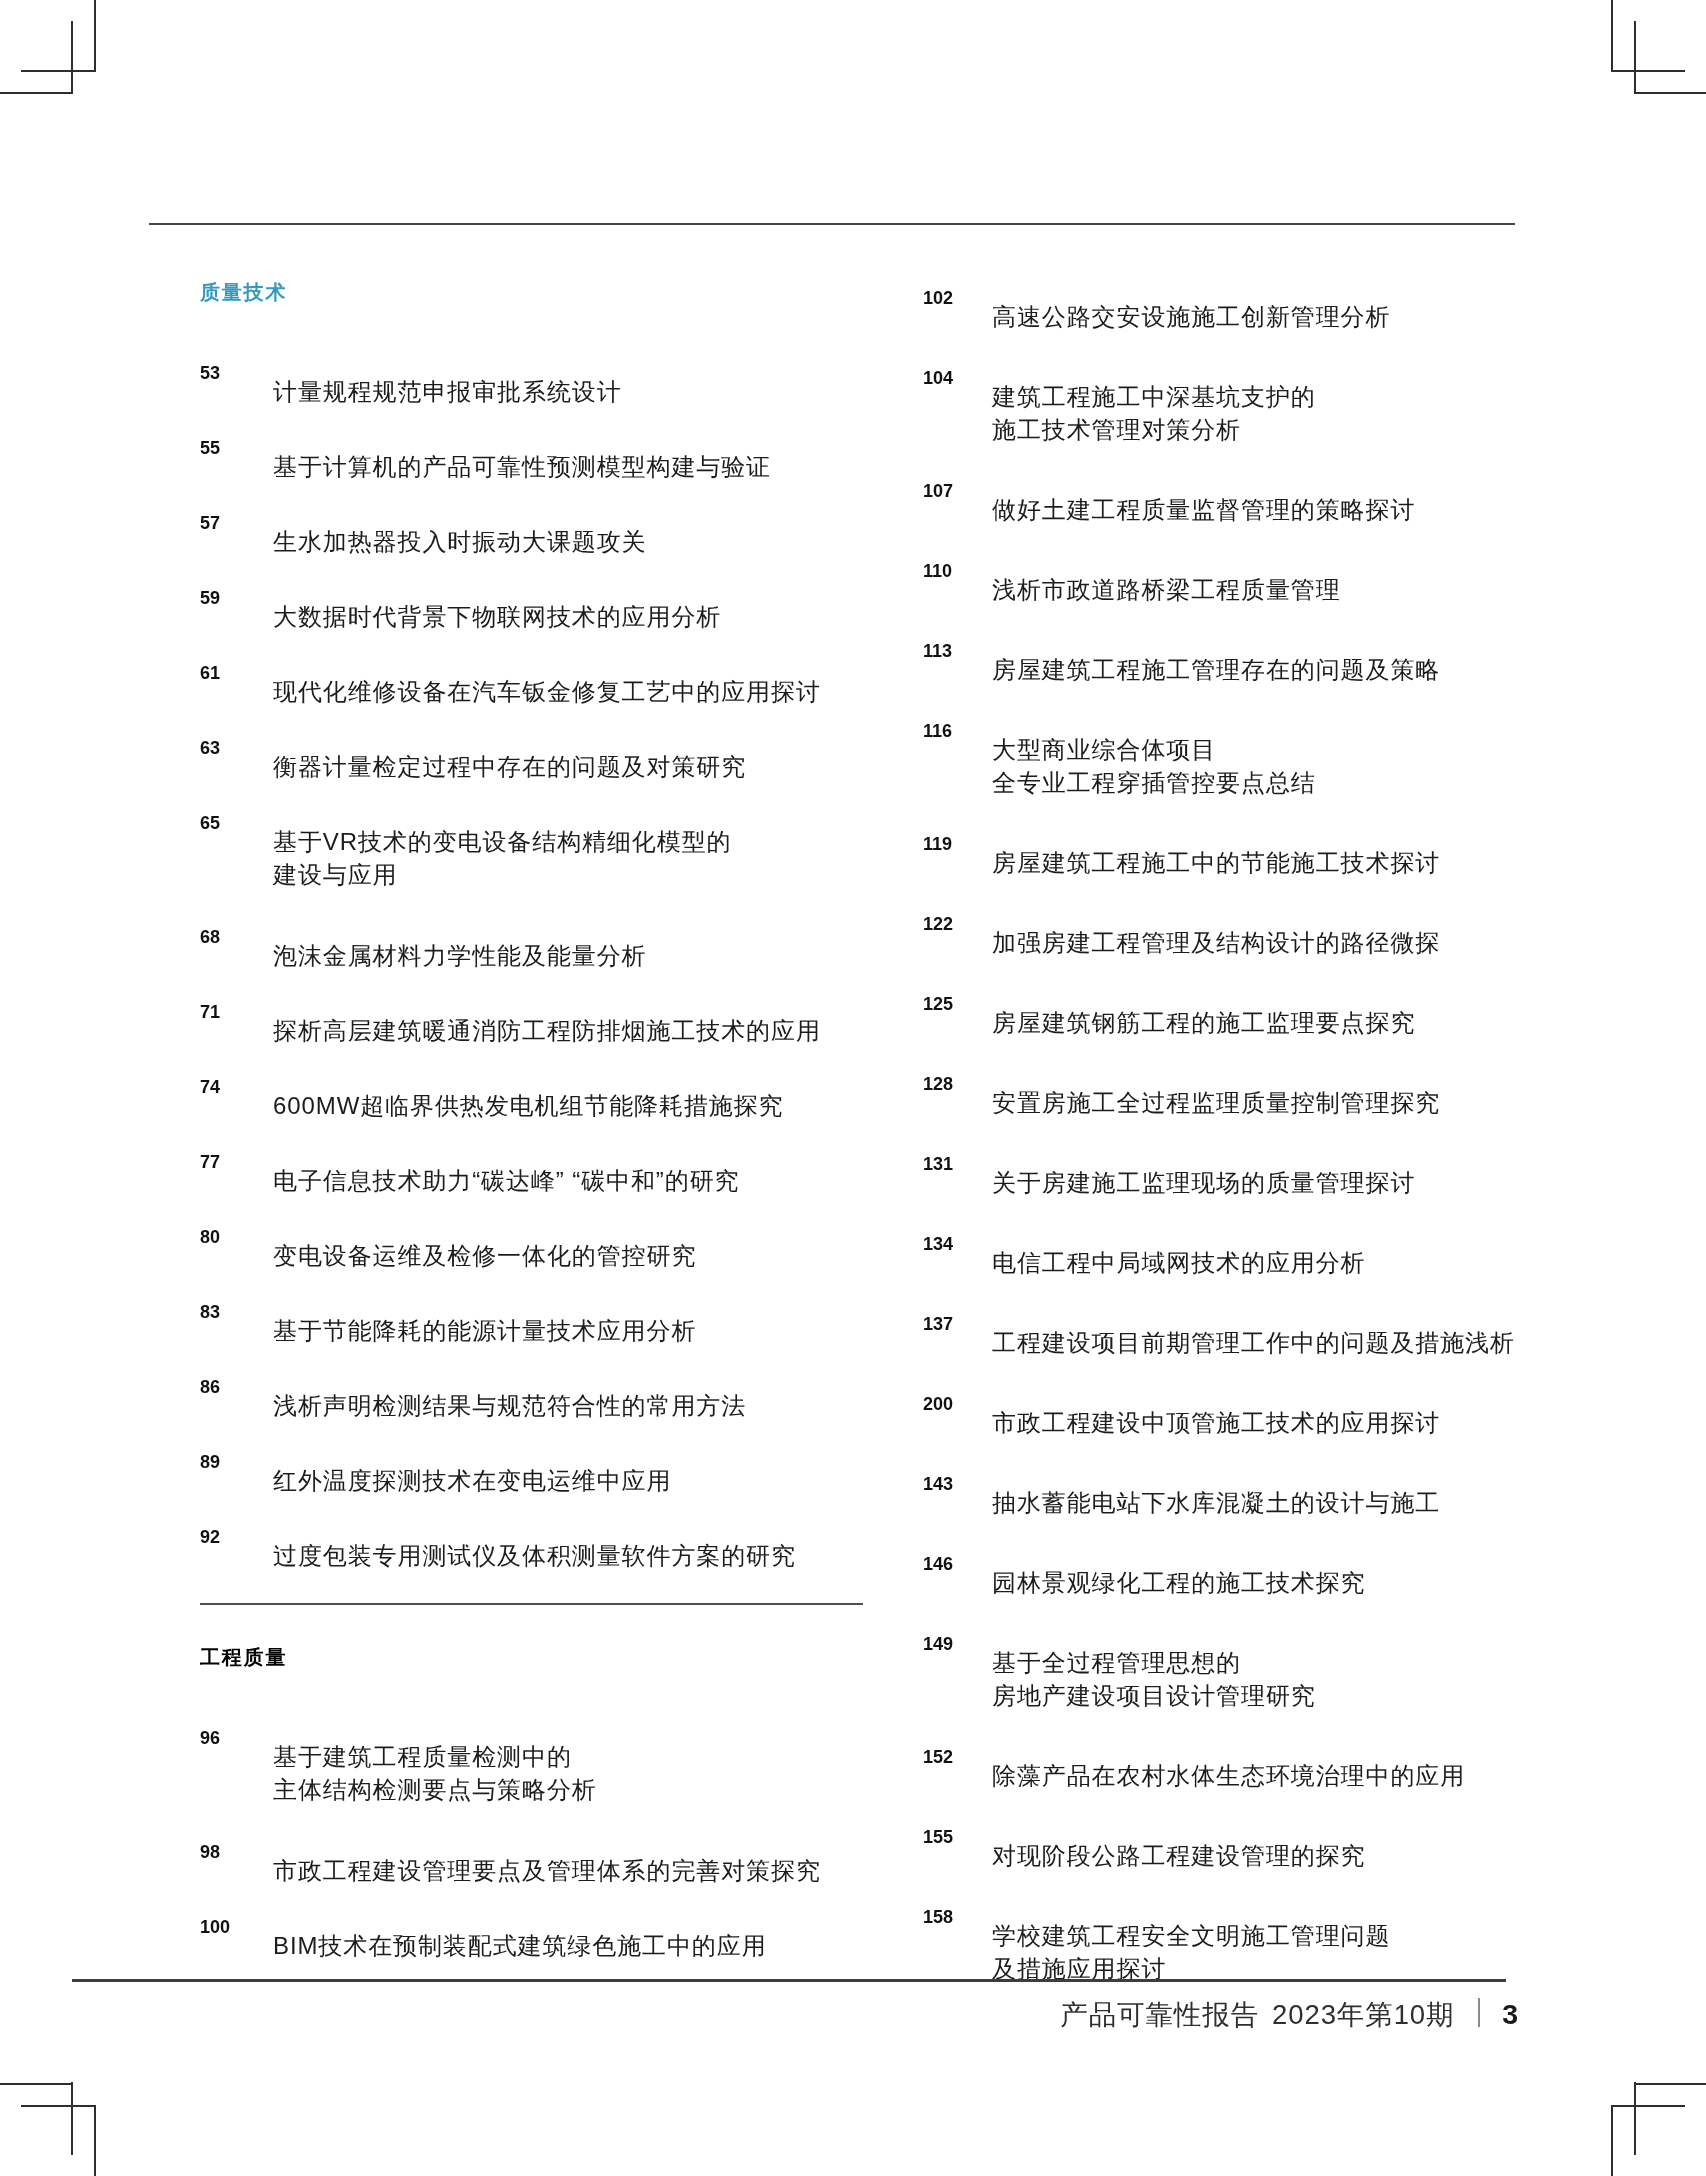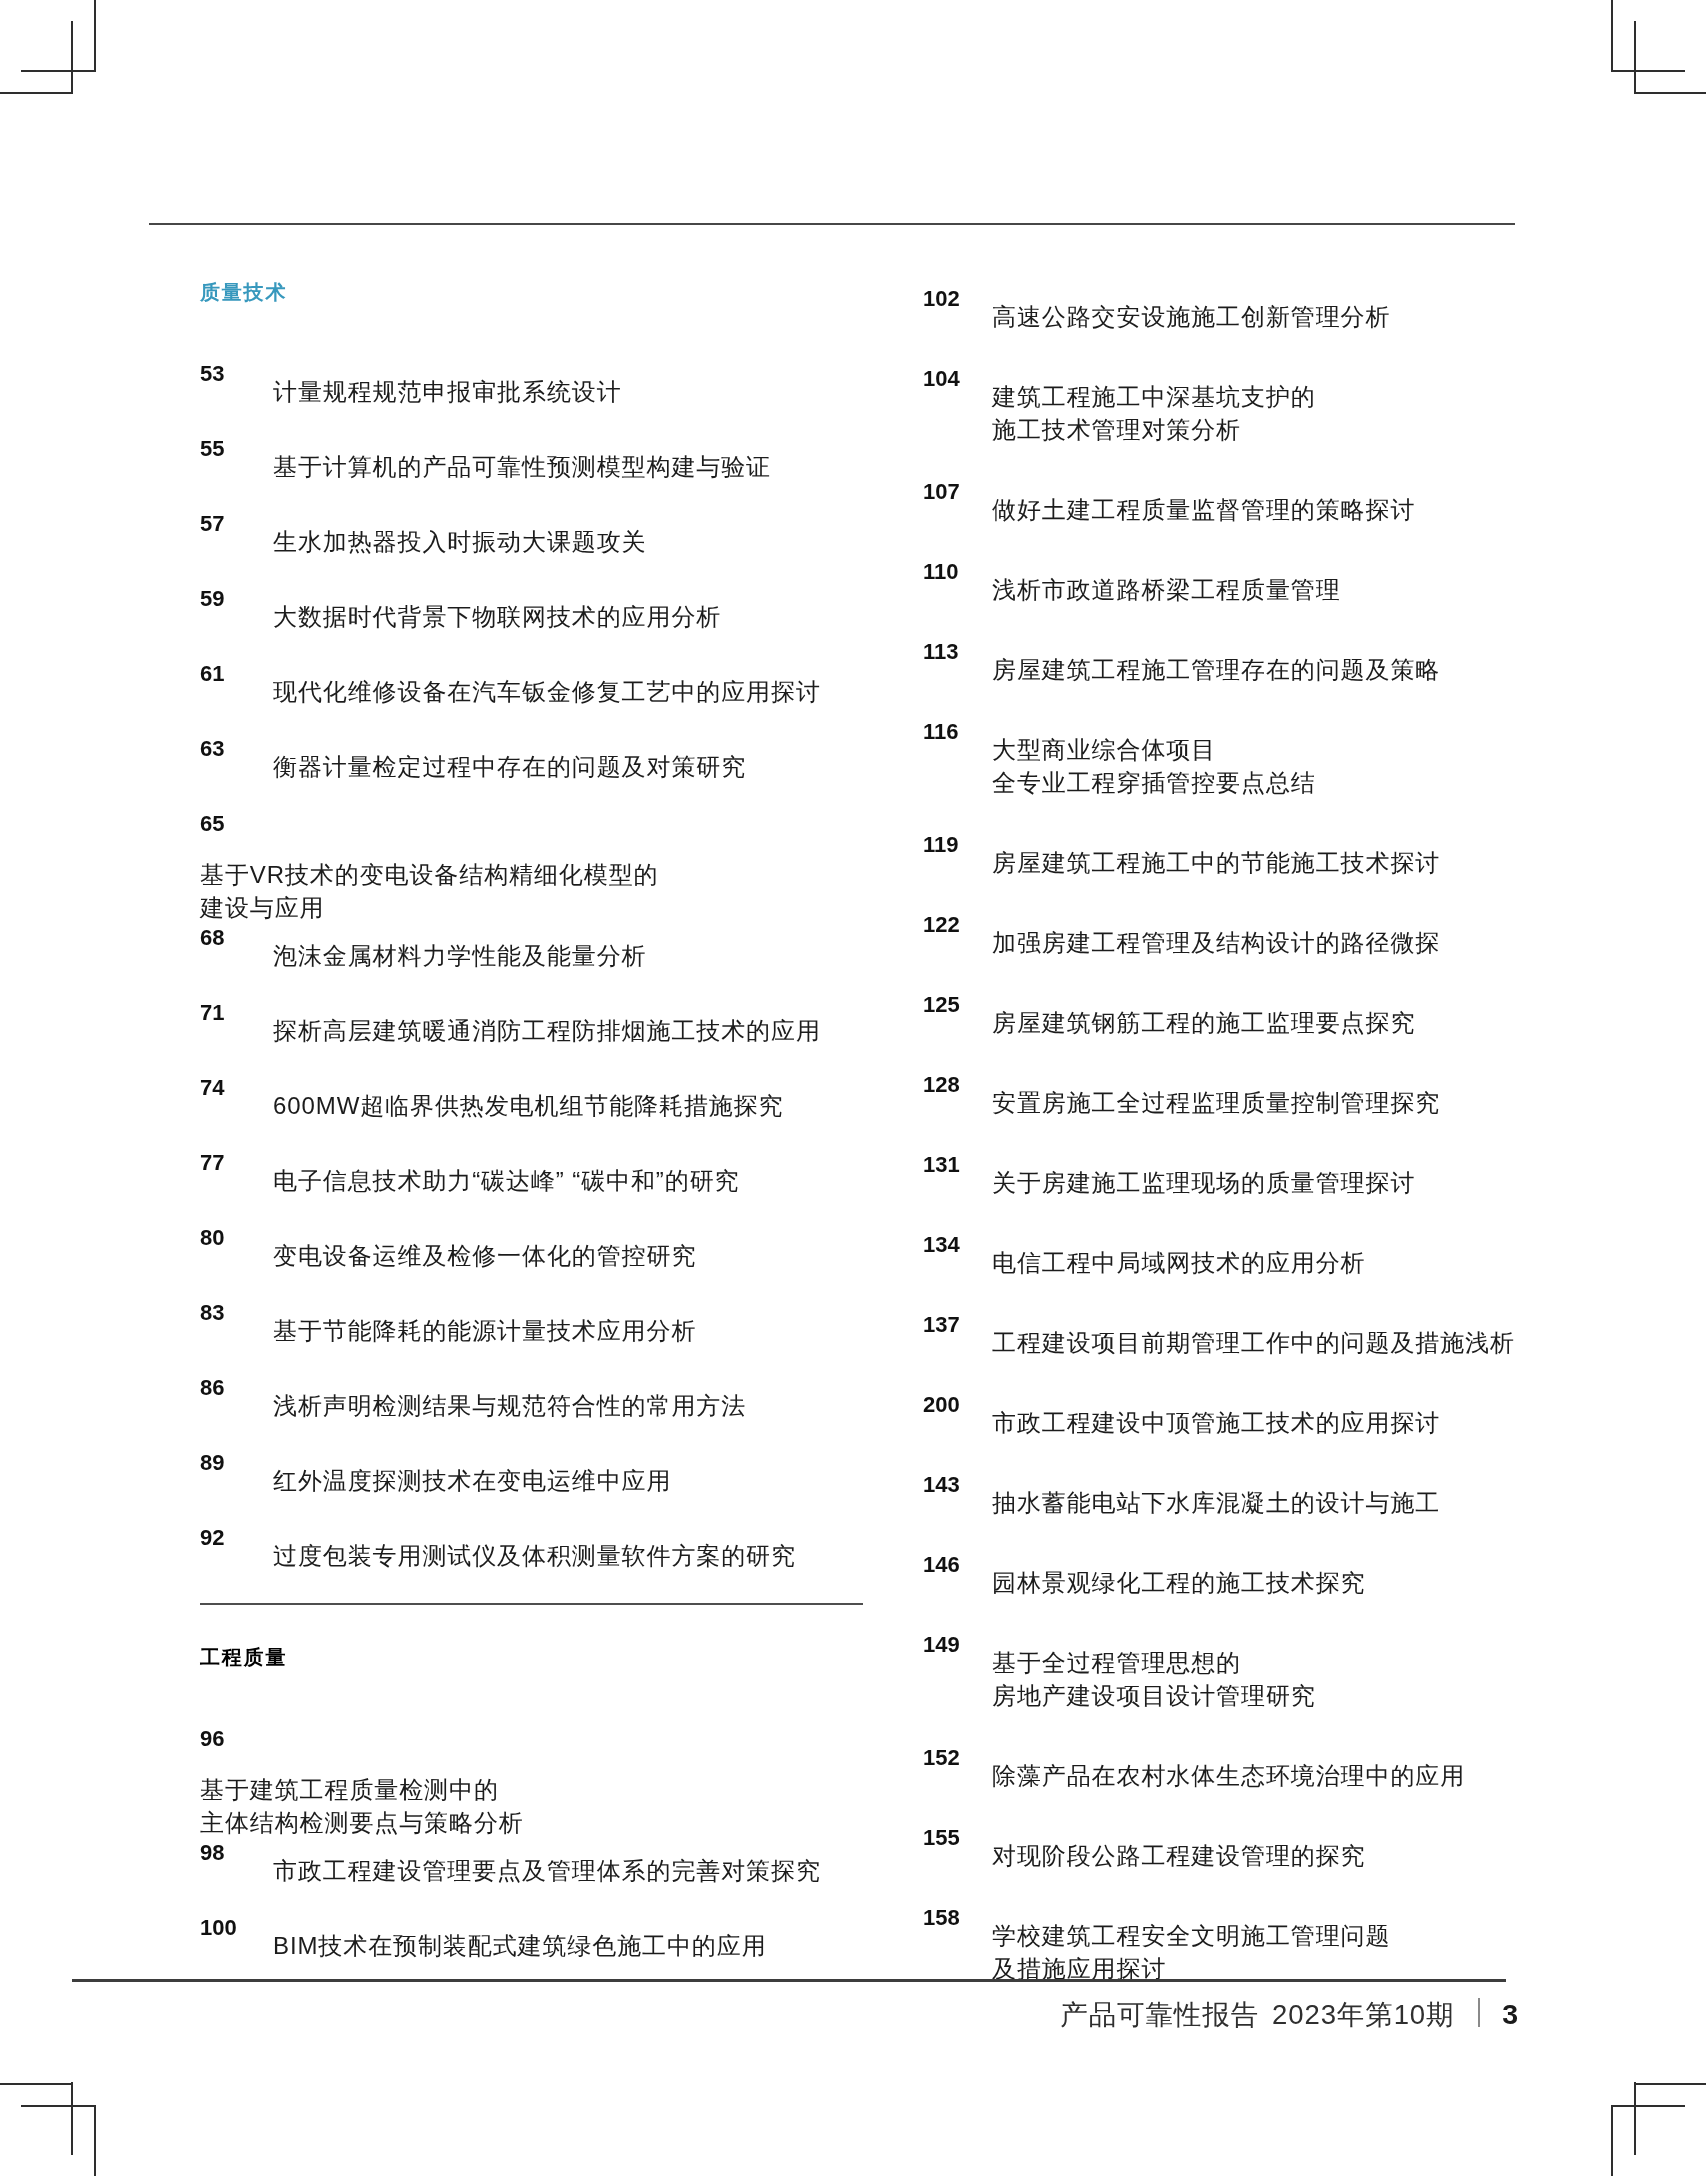--- a/index.html
+++ b/index.html
@@ -15,25 +15,25 @@
   .col{position:absolute;}
   .col-left{left:200px;top:272px;width:698px;}
   .col-right{left:923px;top:282px;width:670px;}
   .section-title{
     font-size:20px;font-weight:bold;line-height:40px;letter-spacing:1.8px;
     margin-bottom:45px;
   }
   .divider{height:1.8px;background:#4f4f4f;width:663px;margin-top:7.3px;margin-bottom:32px;}
   .entry{display:flex;align-items:flex-start;line-height:33px;}
   .col-left .entry{height:75px;}
-  .col-left .entry.d2{height:114px;flex-direction:column;}
+  .col-left .entry.d2{height:114px;}
   .col-right .entry{height:80px;}
   .col-right .entry.d2{height:113px;}
   .pg{
-    flex:0 0 auto;font-weight:bold;font-size:22px;color:#111;
+    flex:0 0 auto;font-weight:bold;font-size:18px;color:#111;
     font-family:"Liberation Sans","DejaVu Sans",sans-serif;
   }
   .col-left .pg{width:73px;}
   .col-right .pg{width:69px;}
   .tt{font-size:24px;color:#1c1c1c;letter-spacing:0.9px;margin-top:18px;}
   .footer{
     position:absolute;top:1998px;right:187px;height:33px;
     display:flex;align-items:center;font-size:27.5px;color:#2f2f2f;letter-spacing:0.9px;
   }
   .footer .issue{margin-left:13px;}

